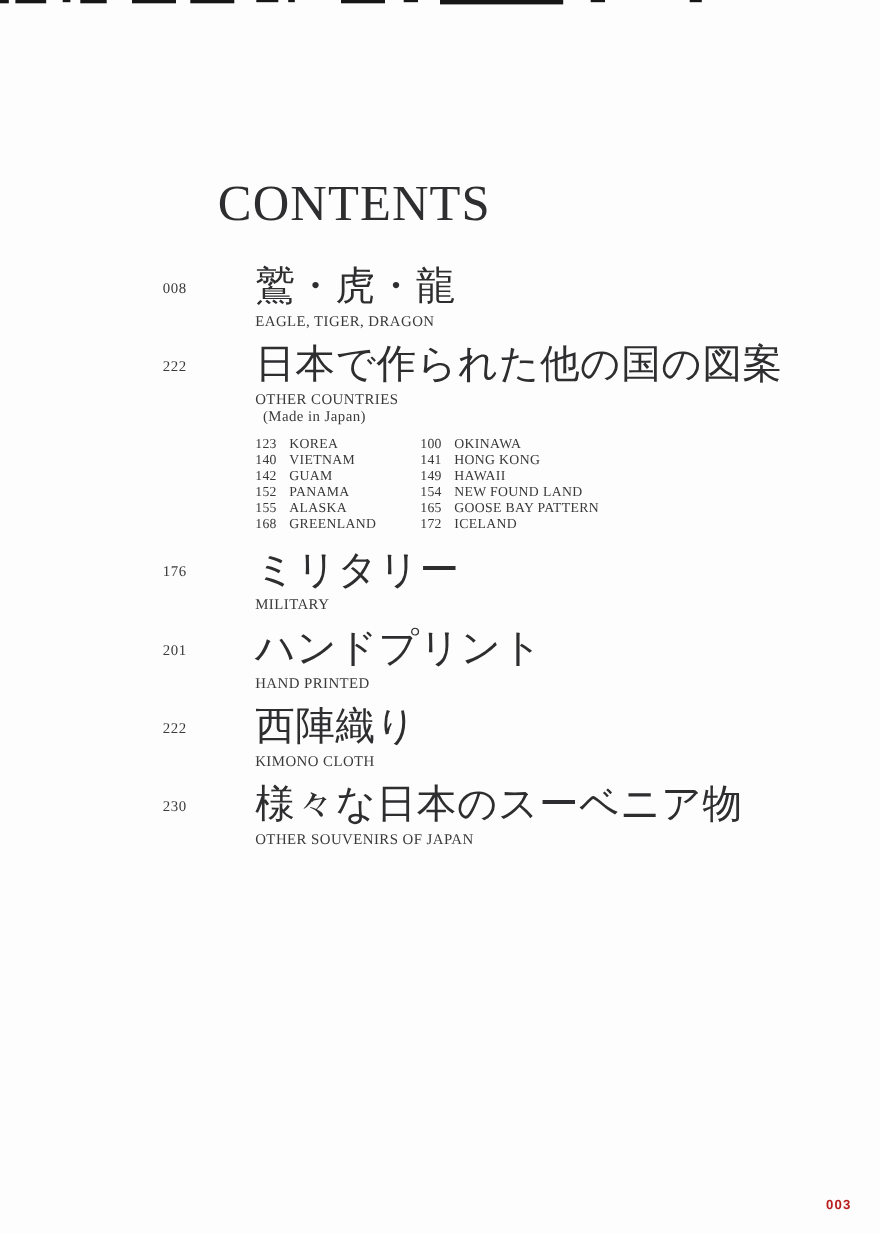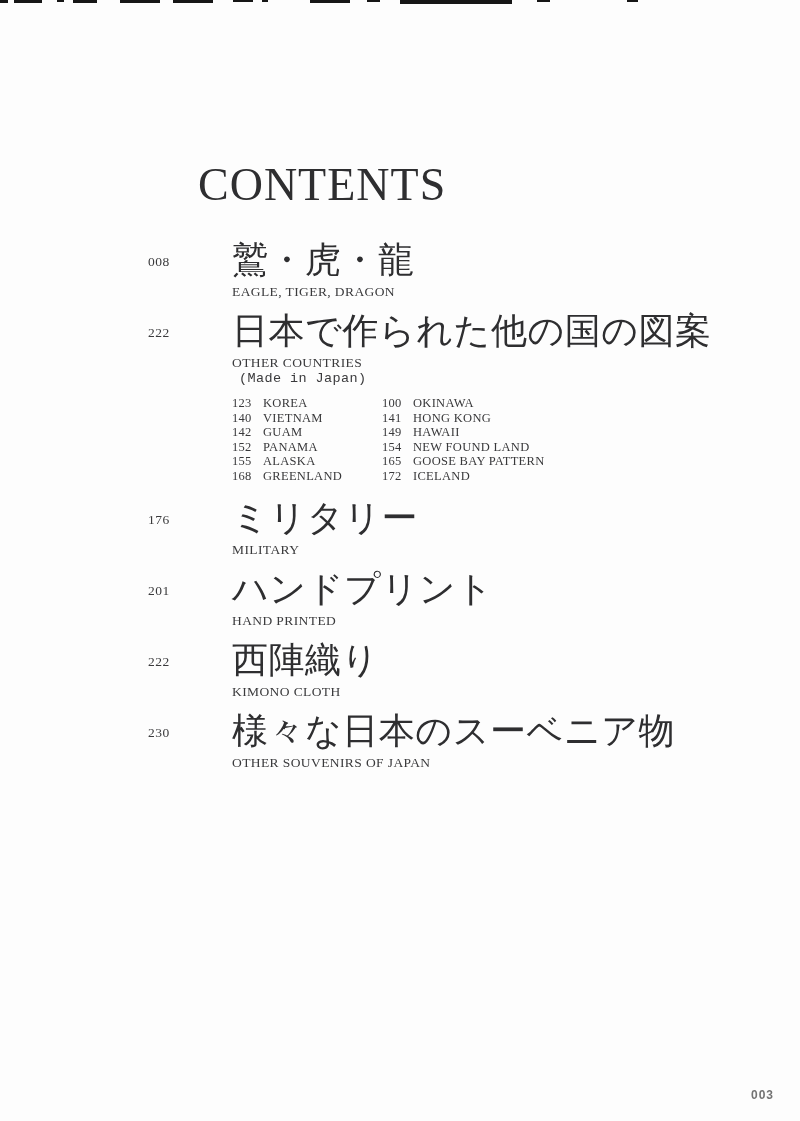--- a/index.html
+++ b/index.html
@@ -32,35 +32,35 @@
   .title-ja {
     font-size: 36px; line-height: 43px; letter-spacing: 0.5px;
     color: #2e2e30; white-space: nowrap;
   }
   .title-en {
     font-size: 13.5px; line-height: 16px; margin-top: 2px;
     letter-spacing: 0.4px; color: #3a3a3c; white-space: nowrap;
   }
   .note {
     font-size: 13.5px; line-height: 16px; margin-left: 7px;
-    letter-spacing: 0.4px; color: #3a3a3c; white-space: nowrap; font-family: Liberation Mono, monospace;
+    letter-spacing: 0.4px; color: #3a3a3c; white-space: nowrap;
   }
   .sublist { display: flex; margin-top: 9px; margin-bottom: 3px; }
   .subcol { width: 150px; flex: 0 0 150px; }
   .subcol.wide { width: 230px; flex: 0 0 230px; }
   .subrow {
     display: flex; font-size: 12.5px; line-height: 14.6px;
     letter-spacing: 0.3px; color: #38383a; white-space: nowrap;
   }
   .subnum { width: 31px; flex: 0 0 31px; }
 
   .folio {
     position: absolute; right: 26px; bottom: 19px;
     font-family: "Liberation Sans", "DejaVu Sans", sans-serif;
-    font-size: 12px; font-weight: 700; letter-spacing: 1px; color: #737373;
+    font-size: 12px; font-weight: 700; letter-spacing: 1px; color: #b91c1c;
   }
 </style>
 </head>
 <body>
 
 <div class="scan-strip">
     <div class="dash" style="left: 0px; width: 8px; height: 3px;"></div>
     <div class="dash" style="left: 14px; width: 28px; height: 3px;"></div>
     <div class="dash" style="left: 57px; width: 7px; height: 2px;"></div>
     <div class="dash" style="left: 73px; width: 24px; height: 3px;"></div>

